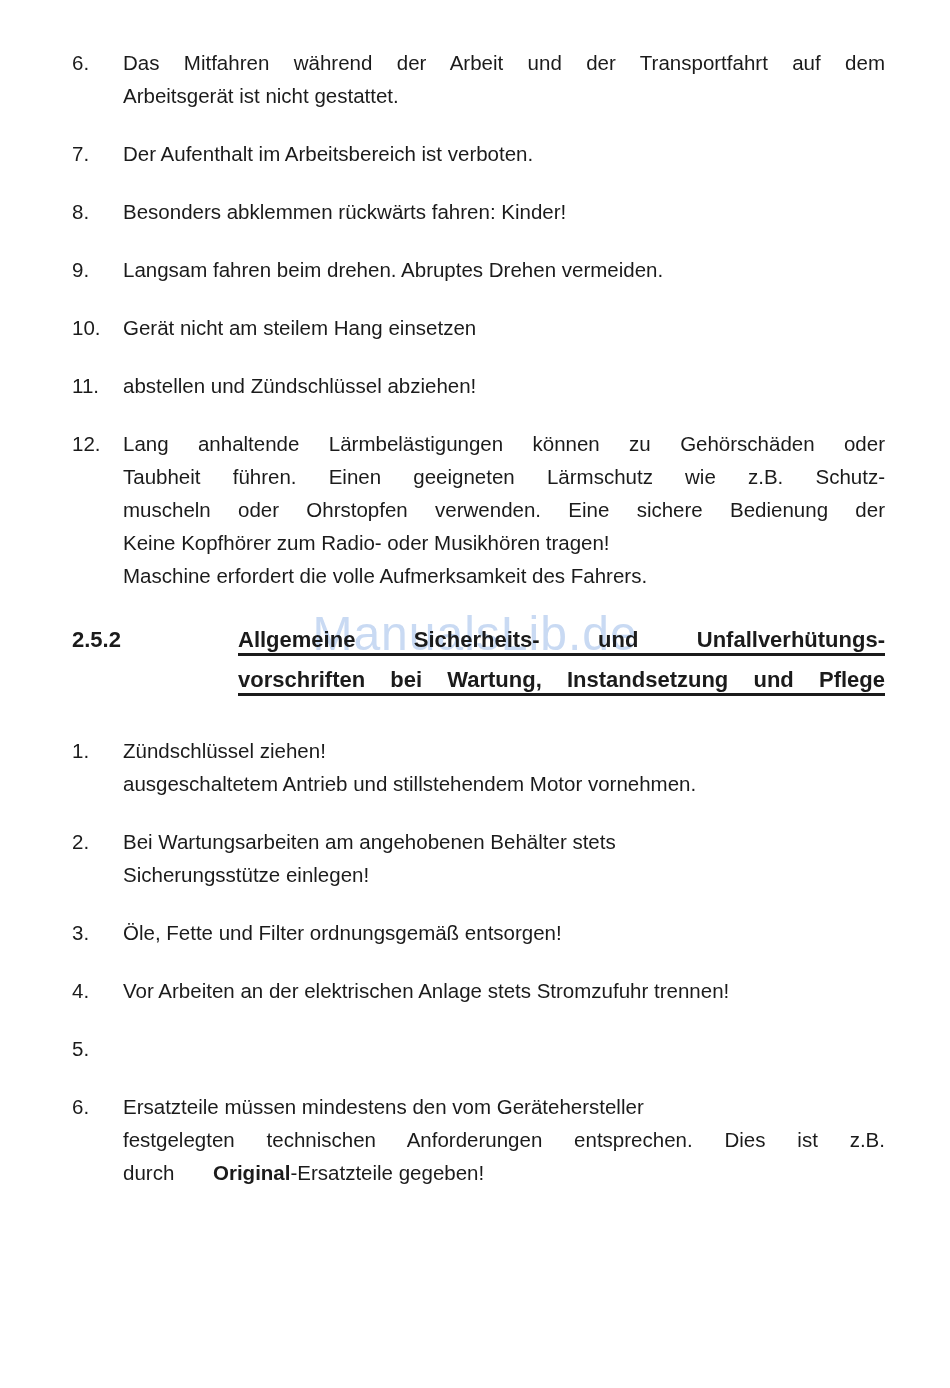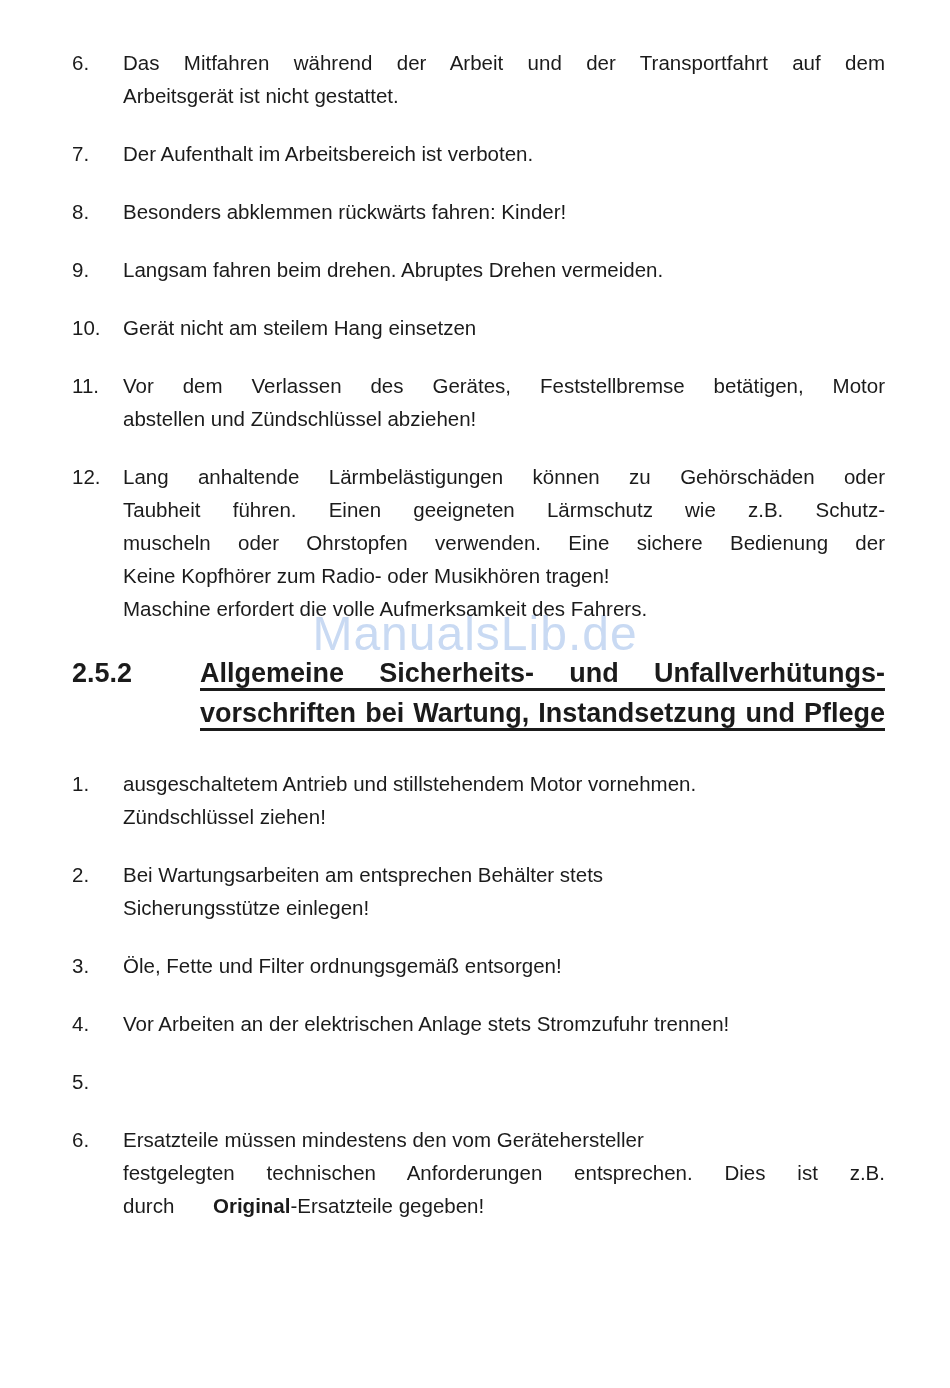--- a/index.html
+++ b/index.html
@@ -34,21 +34,22 @@
   .just {
     text-align: justify;
     text-align-last: justify;
   }
   .b { font-weight: bold; margin-left: 33px; }
   .section-heading {
     display: flex;
     margin-top: 28px;
     margin-bottom: 34px;
     font-weight: bold;
-    font-size: 27px;
+    font-size: 22px;
+    gap: 38px;
   }
   .section-heading .hnum {
     flex: 0 0 128px;
     width: 128px;
     line-height: 40px;
   }
   .heading-body { flex: 1; min-width: 0; }
   .hline {
     line-height: 40px;
     text-decoration: underline;
@@ -105,21 +106,20 @@
       </div>
       <div class="list-item">
         <div class="num">10.</div>
         <div class="item-body">
           <div class="line"><span>Gerät nicht am steilem Hang einsetzen</span></div>
         </div>
       </div>
       <div class="list-item">
         <div class="num">11.</div>
         <div class="item-body">
-          <div class="line just"><span>Vor dem Verlassen des Gerätes, Feststellbremse betätigen, Motor</span></div>
           <div class="line"><span>abstellen und Zündschlüssel abziehen!</span></div>
         </div>
       </div>
       <div class="list-item">
         <div class="num">12.</div>
         <div class="item-body">
           <div class="line just"><span>Lang anhaltende Lärmbelästigungen können zu Gehörschäden oder</span></div>
           <div class="line just"><span>Taubheit führen. Einen geeigneten Lärmschutz wie z.B. Schutz-</span></div>
           <div class="line just"><span>muscheln oder Ohrstopfen verwenden. Eine sichere Bedienung der</span></div>
           <div class="line"><span>Keine Kopfhörer zum Radio- oder Musikhören tragen!</span></div>
@@ -133,28 +133,28 @@
     <div class="heading-body">
       <div class="hline">Allgemeine Sicherheits- und Unfallverhütungs-</div>
       <div class="hline">vorschriften bei Wartung, Instandsetzung und Pflege</div>
     </div>
   </div>
 
   <div>
       <div class="list-item">
         <div class="num">1.</div>
         <div class="item-body">
+          <div class="line"><span>Zündschlüssel ziehen!</span></div>
           <div class="line"><span>ausgeschaltetem Antrieb und stillstehendem Motor vornehmen.</span></div>
-          <div class="line"><span>Zündschlüssel ziehen!</span></div>
         </div>
       </div>
       <div class="list-item">
         <div class="num">2.</div>
         <div class="item-body">
-          <div class="line"><span>Bei Wartungsarbeiten am entsprechen Behälter stets</span></div>
+          <div class="line"><span>Bei Wartungsarbeiten am angehobenen Behälter stets</span></div>
           <div class="line"><span>Sicherungsstütze einlegen!</span></div>
         </div>
       </div>
       <div class="list-item">
         <div class="num">3.</div>
         <div class="item-body">
           <div class="line"><span>Öle, Fette und Filter ordnungsgemäß entsorgen!</span></div>
         </div>
       </div>
       <div class="list-item">

